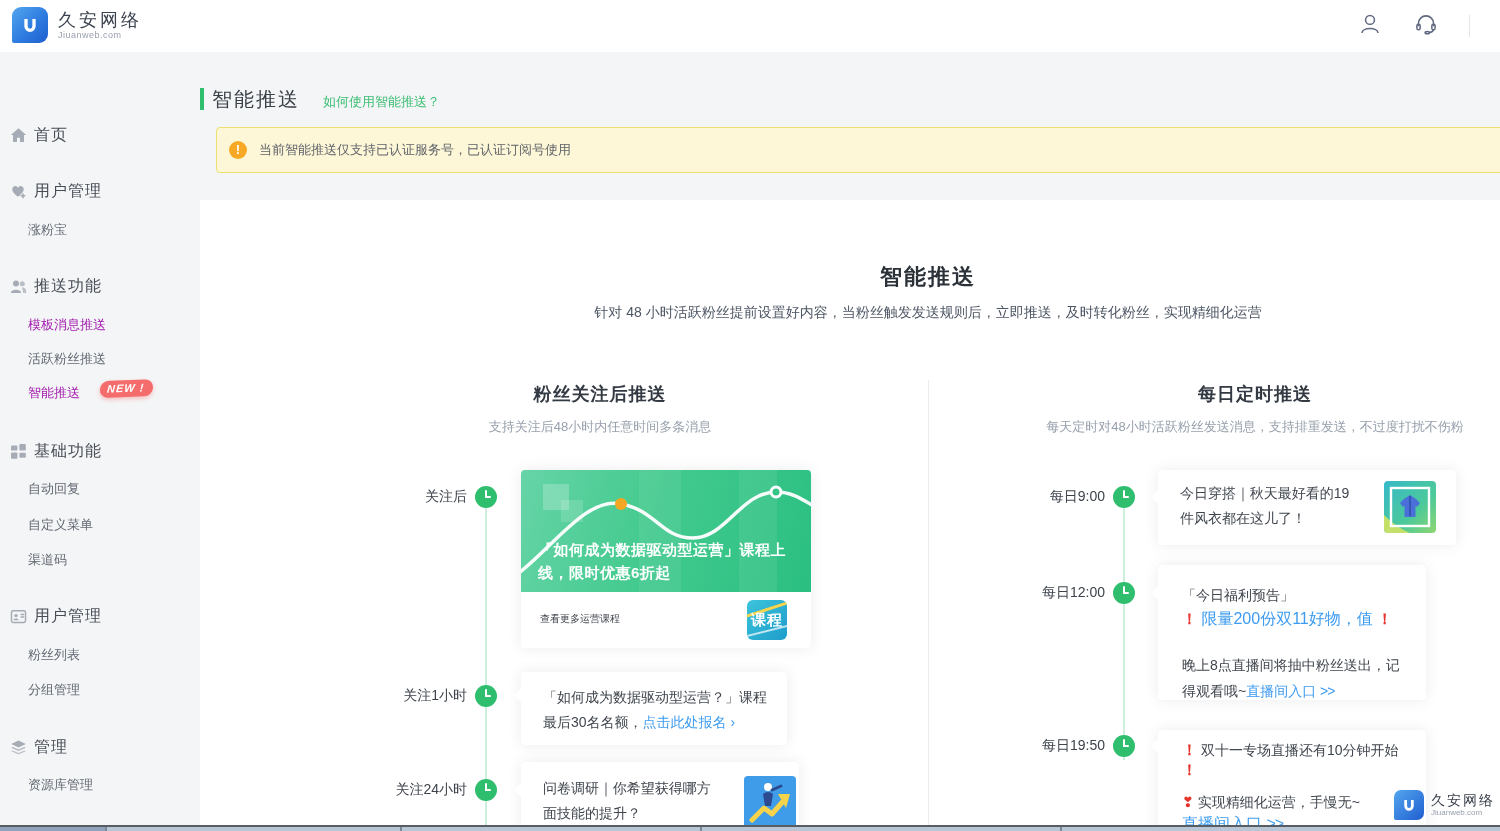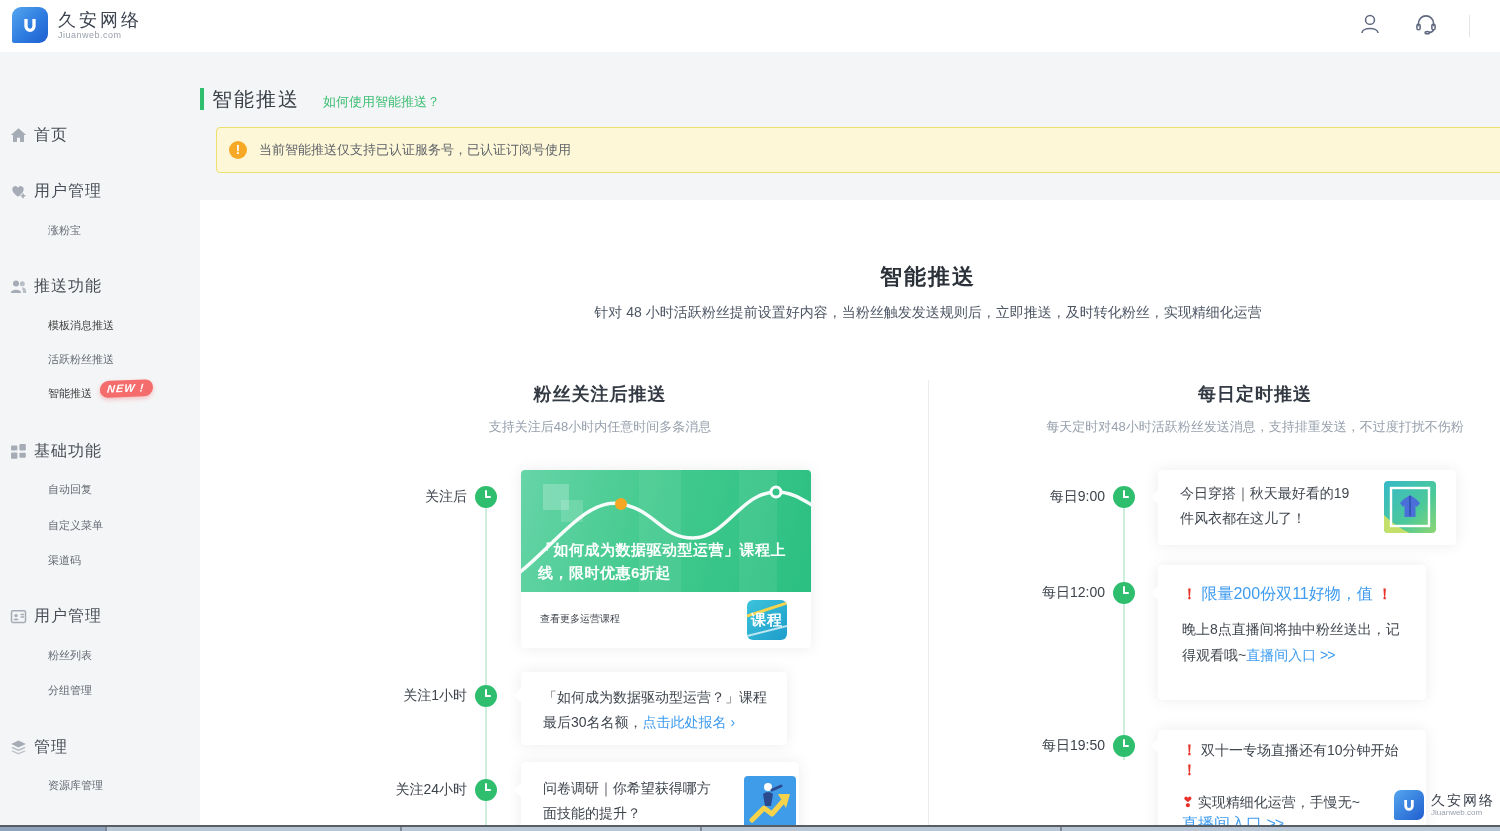--- a/index.html
+++ b/index.html
@@ -16,22 +16,22 @@
   .logo-text { margin-left:10px; }
   .logo-name { font-size:18px; letter-spacing:3px; color:#3c4350; line-height:20px; }
   .logo-domain { font-size:9px; color:#98a0ac; letter-spacing:.5px; }
   .top-icons { position:absolute; right:30px; top:0; height:52px; display:flex; align-items:center; gap:30px; }
   .top-divider { width:1px; height:22px; background:#e3e5e9; }
 
   
   .side-item { position:absolute; left:0; width:200px; height:22px; display:flex; align-items:center; cursor:pointer;margin-top:40px; }
   .side-item .s-icon { position:absolute; left:10px; width:17px; height:17px; }
   .side-label-main { position:absolute; left:34px; font-size:16px; color:#474d56; letter-spacing:1px; }
-  .side-label-sub { position:absolute; left:48px; font-size:11px; color:#636a74; }
-  .side-label-sub.active { color:#404040; }
+  .side-label-sub { position:absolute; left:28px; font-size:13px; color:#636a74; }
+  .side-label-sub.active { color:#a21caf; }
   .new-badge { position:absolute; left:100px; top:-2px; background:#f56c6c; color:#fff; font-size:11px;
       font-weight:bold; font-style:italic; padding:2px 9px 3px 7px; border-radius:10px; letter-spacing:1px;
       transform:skew(-6deg) rotate(-2deg); box-shadow:0 2px 4px rgba(245,108,108,.4); }
 
   
   .page-title-bar { position:absolute; left:200px; top:88px; width:4px; height:22px; background:#2fbe6e; }
   .page-title { position:absolute; left:212px; top:86px; font-size:20px; color:#3a4048; letter-spacing:2px; }
   .help-link { position:absolute; left:323px; top:93px; font-size:13px; color:#3cbe74; cursor:pointer; }
   .alert { position:absolute; left:216px; top:127px; width:1424px; height:46px; background:#fdf7d7;
       border:1px solid #ece06f; border-radius:4px; display:flex; align-items:center; }
@@ -338,26 +338,27 @@
         <path d="M26,15 v20" stroke="#2f4fb0" stroke-width="1.6"></path>
       </svg>
     </div>
   </div>
 
   <span class="tl-label" style="left:1005px; top:593px; width:100px">每日12:00</span>
   <span class="clock" style="left:1124px; top:593px"></span>
   <div class="card" style="left:1158px; top:565px; width:268px; height:135px">
     <span class="notch" style="top:23px"></span>
     <div style="padding:18px 18px 0 24px">
+      <div class="card-text">「今日福利预告」</div>
       <div style="line-height:21px">
         <span class="red-bang">！</span>
         <span class="blue-link">限量200份双11好物，值</span>
         <span class="red-bang">！</span>
       </div>
-      <div class="card-text" style="margin-top:12px; line-height:26px">
+      <div class="card-text" style="margin-top:23px; line-height:26px">
         <span>晚上8点直播间将抽中粉丝送出，记得观看哦~</span><span class="blue-link">直播间入口</span>
         <span class="blue-link" style="letter-spacing:-1px">&gt;&gt;</span>
       </div>
     </div>
   </div>
 
   <span class="tl-label" style="left:1005px; top:746px; width:100px">每日19:50</span>
   <span class="clock" style="left:1124px; top:746px"></span>
   <div class="card" style="left:1158px; top:730px; width:268px; height:110px">
     <span class="notch" style="top:11px"></span>

